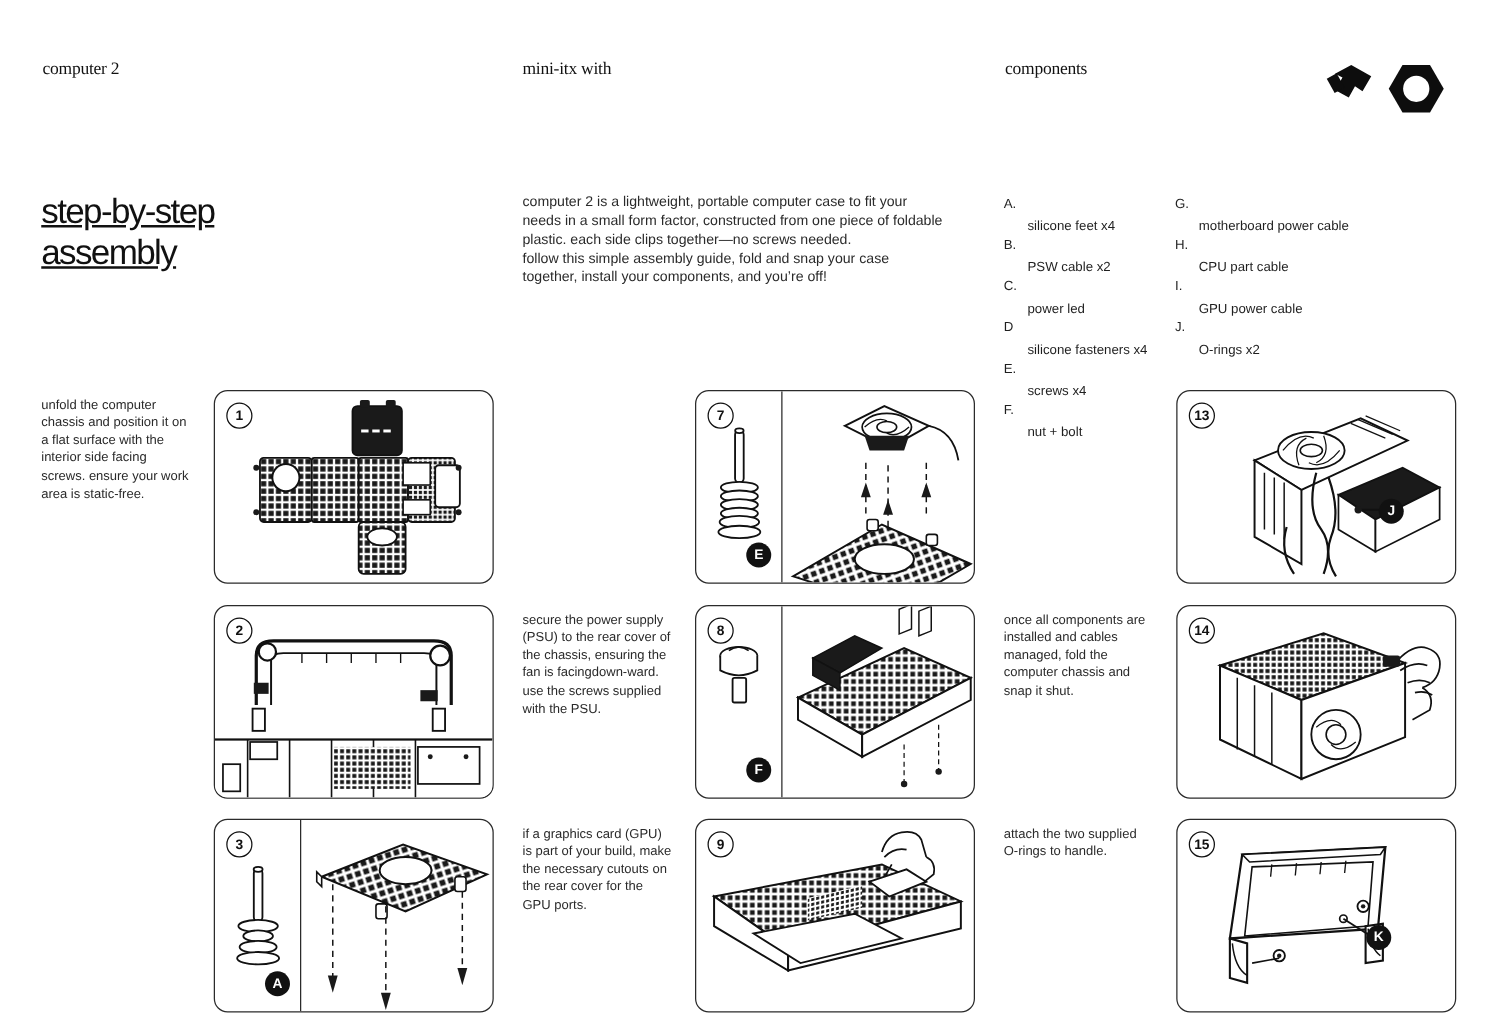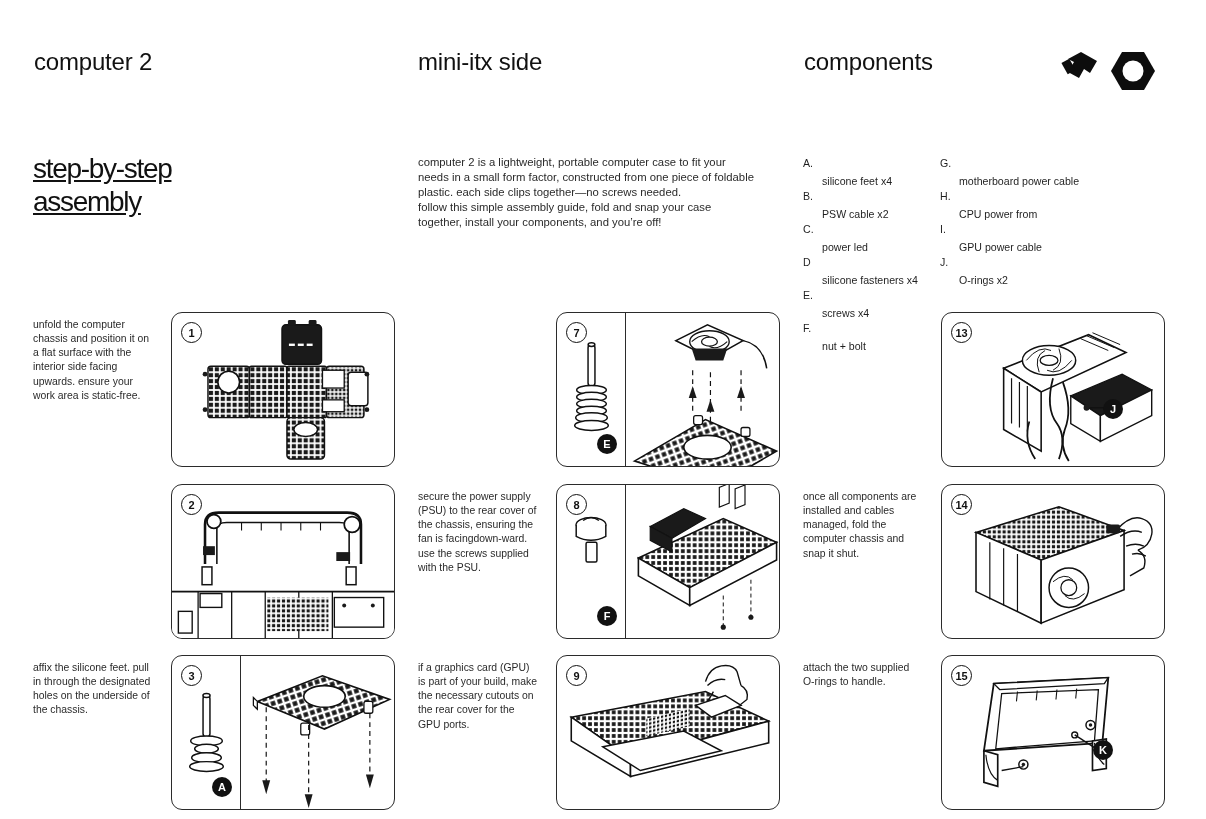--- a/index.html
+++ b/index.html
@@ -8,21 +8,21 @@
     background: #ffffff;
     font-family: "Liberation Sans", sans-serif;
     color: #1a1a1a;
     overflow: hidden;
   }
   .page { position: relative; width: 1206px; height: 819px; }
 
   
   .hdr-title {
     position: absolute; top: 48px;
-    font-size: 24px; font-weight: 400; letter-spacing: -0.2px; color: #111;
+    font-size: 14px; font-weight: 400; letter-spacing: -0.2px; color: #111; font-family: Liberation Serif, serif;
   }
   #hdr-a { left: 34px; }
   #hdr-b { left: 418px; }
   #hdr-c { left: 804px; }
 
   .logo { position: absolute; left: 1060px; top: 48px; width: 96px; height: 46px; }
 
   
   .big-title {
     position: absolute; left: 33px; top: 152px; width: 380px;
@@ -78,21 +78,21 @@
   }
   .art { position: absolute; inset: 0; }
   .art svg { width: 100%; height: 100%; display: block; }
 </style>
 </head>
 <body>
 
 <div class="page">
 
   <div class="hdr-title" id="hdr-a">computer 2</div>
-  <div class="hdr-title" id="hdr-b">mini-itx side</div>
+  <div class="hdr-title" id="hdr-b">mini-itx with</div>
   <div class="hdr-title" id="hdr-c">components</div>
 
   <div class="logo">
     <svg viewBox="0 0 96 46">
       <g fill="#0d0d0d">
         <path d="M21 4 L37 13 L30 25 L24 21 L19 30 L8 24 L14 14 L8 11 Z"></path>
         <rect x="4" y="12" width="9" height="13" transform="rotate(-29 8.5 18.5)"></rect>
       </g>
       <path d="M62 4 L84 4 L95 23 L84 42 L62 42 L51 23 Z" fill="#0d0d0d"></path>
       <circle cx="73" cy="23" r="10.5" fill="#fff"></circle>
@@ -134,35 +134,35 @@
           <span class="legend-val">nut + bolt</span>
         </div>
     </div>
     <div class="legend-col">
       <div class="legend-row">
           <span class="legend-key">G.</span>
           <span class="legend-val">motherboard power cable</span>
         </div>
       <div class="legend-row">
           <span class="legend-key">H.</span>
-          <span class="legend-val">CPU power from</span>
+          <span class="legend-val">CPU part cable</span>
         </div>
       <div class="legend-row">
           <span class="legend-key">I.</span>
           <span class="legend-val">GPU power cable</span>
         </div>
       <div class="legend-row">
           <span class="legend-key">J.</span>
           <span class="legend-val">O-rings x2</span>
         </div>
     </div>
   </div>
 
   <div class="step r1" id="col-1" style="left:33px;">
-    <div class="step-text">unfold the computer chassis and position it on a flat surface with the interior side facing upwards. ensure your work area is static-free.</div>
+    <div class="step-text">unfold the computer chassis and position it on a flat surface with the interior side facing screws. ensure your work area is static-free.</div>
     <div class="panel">
       <div class="step-badge">1</div>
       <div class="art">
         <svg viewBox="0 0 224 155">
           <defs>
             <pattern id="mesh1" width="6" height="6" patternUnits="userSpaceOnUse">
               <rect width="6" height="6" fill="#fff"></rect>
               <rect width="4.2" height="4.2" x="0.9" y="0.9" fill="#1a1a1a"></rect>
             </pattern>
             <pattern id="meshfine" width="4" height="4" patternUnits="userSpaceOnUse">
@@ -242,21 +242,20 @@
           <rect x="164" y="114" width="50" height="30" fill="#fff" stroke="#111" stroke-width="1.4"></rect>
           <circle cx="174" cy="122" r="2" fill="#1a1a1a"></circle>
             <circle cx="203" cy="122" r="2" fill="#1a1a1a"></circle>
           <rect x="6" y="128" width="14" height="22" fill="#fff" stroke="#111" stroke-width="1.4"></rect>
         </svg>
       </div>
     </div>
   </div>
 
   <div class="step r3" style="left:33px;">
-    <div class="step-text">affix the silicone feet. pull in through the designated holes on the underside of the chassis.</div>
     <div class="panel split">
       <div class="step-badge">3</div>
       <div class="letter-badge" style="left:40px; bottom:12px;">A</div>
       <div class="art">
         <svg viewBox="0 0 224 155">
           <defs>
             <pattern id="mesh3" width="7" height="7" patternUnits="userSpaceOnUse" patternTransform="rotate(-18)">
               <rect width="7" height="7" fill="#fff"></rect>
                 <rect width="4.6" height="4.6" x="1.2" y="1.2" fill="#1a1a1a"></rect>
             </pattern>

